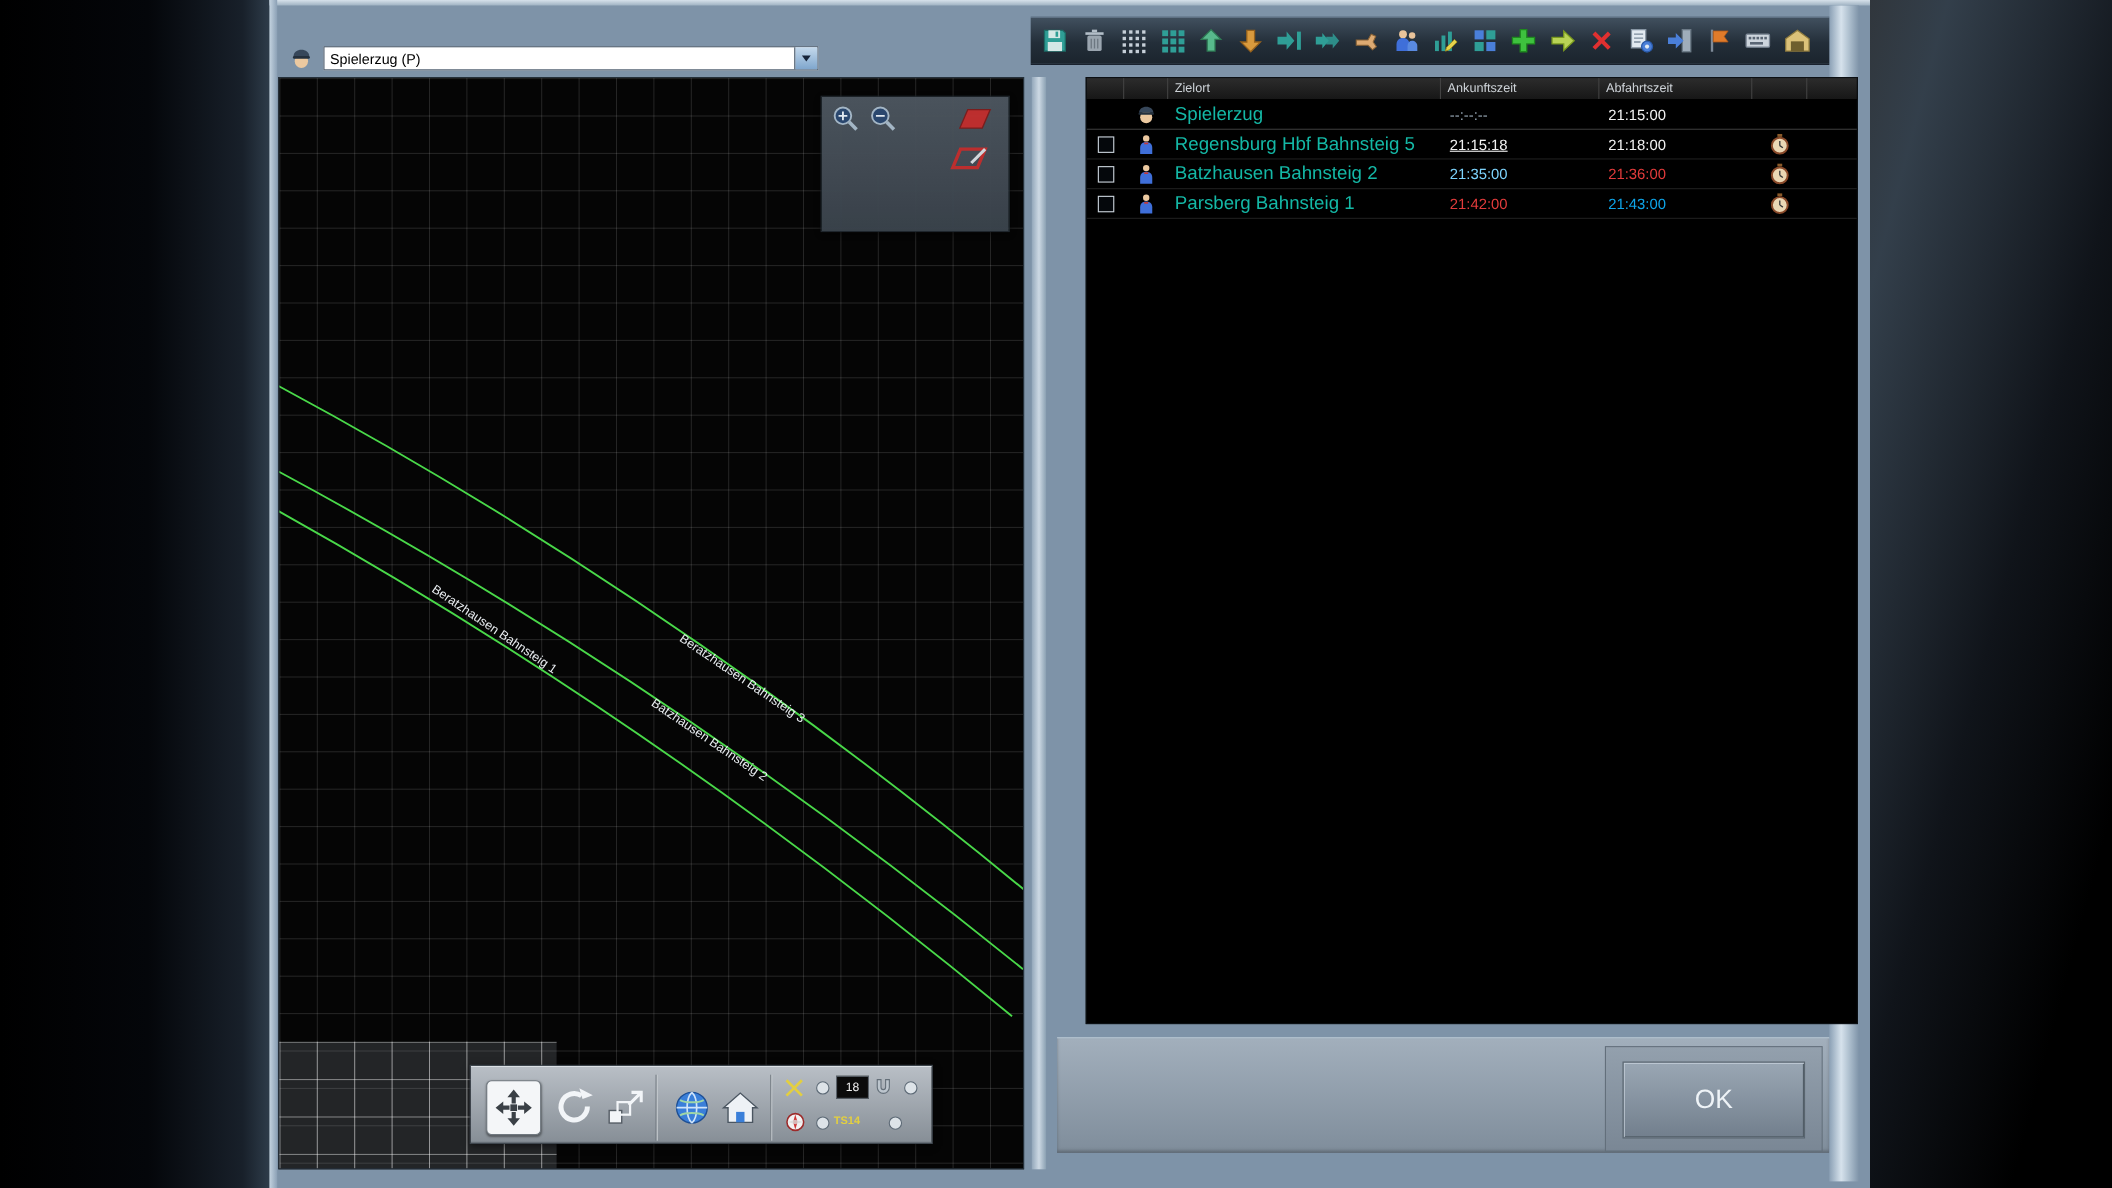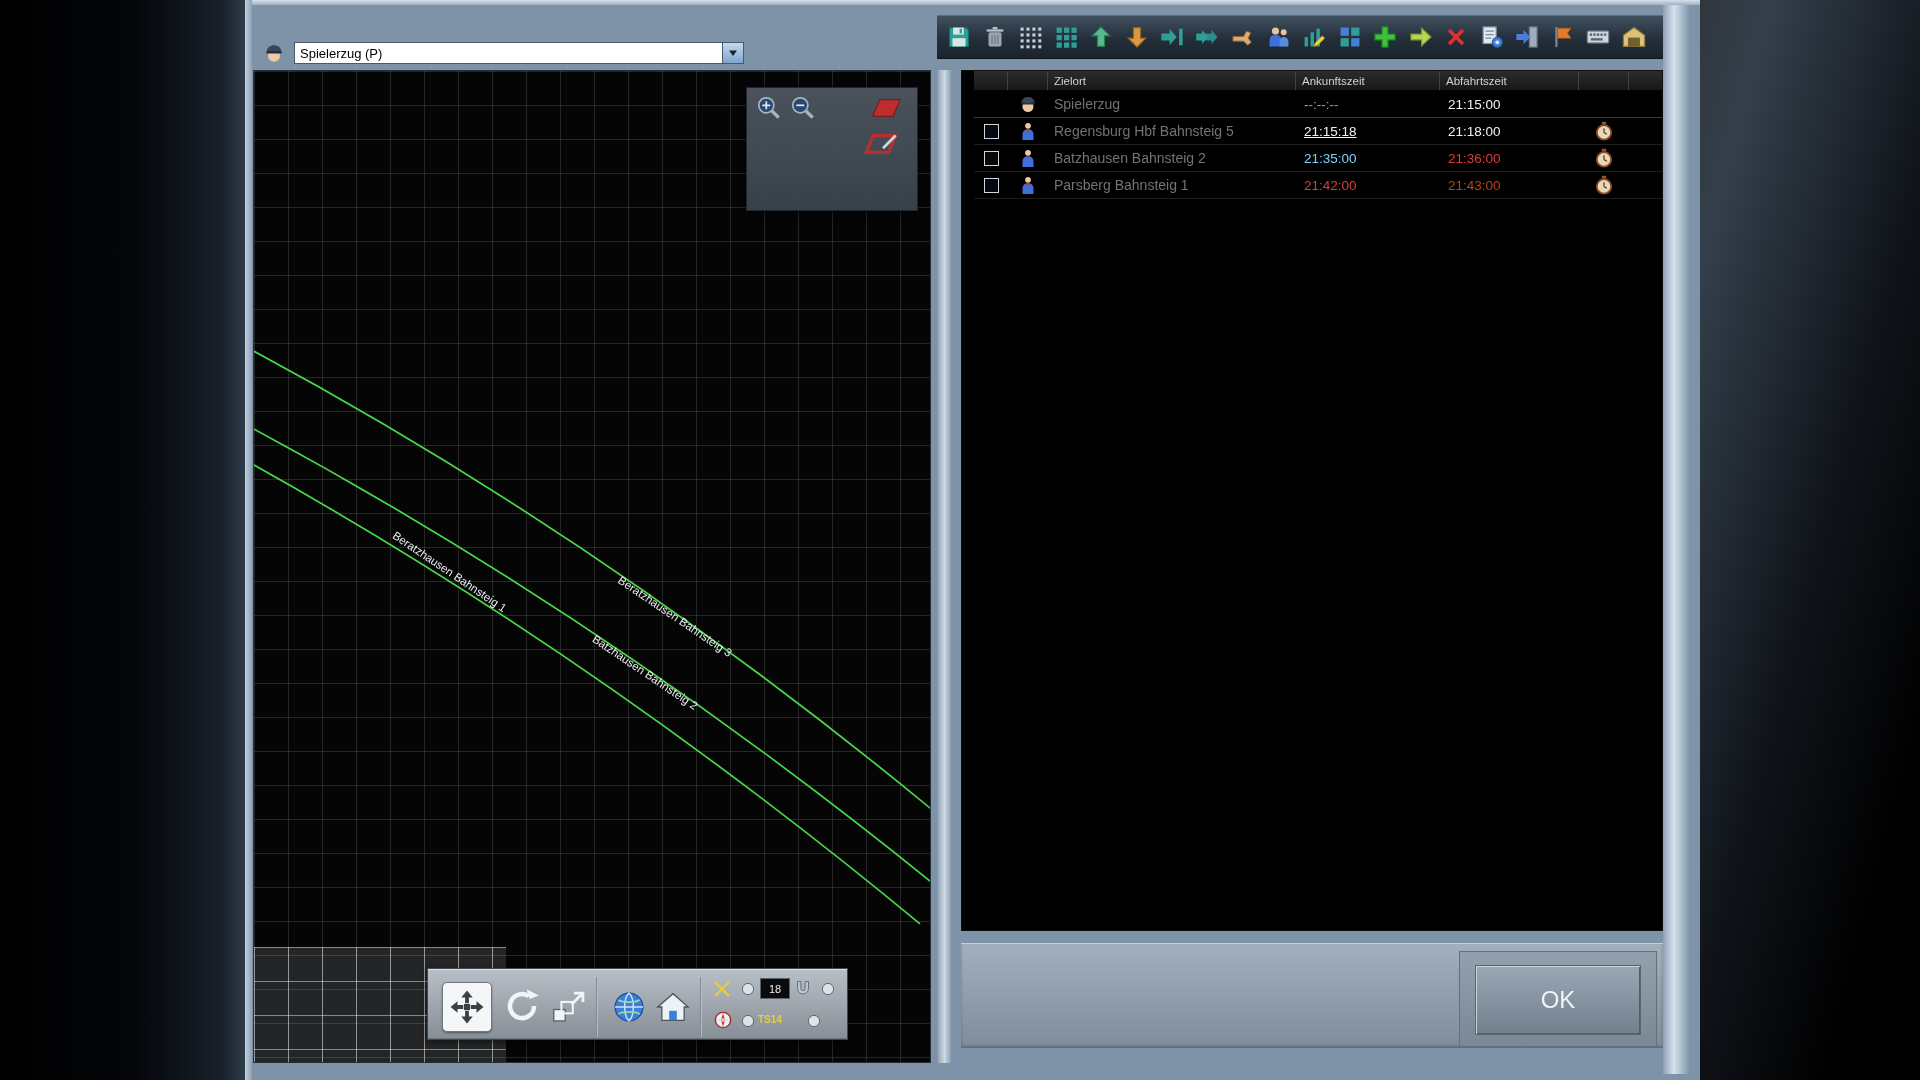--- a/index.html
+++ b/index.html
@@ -72,34 +72,34 @@
   #ts14{position:absolute;left:330px;top:42px;width:40px;height:16px;color:#e3cf3f;font-size:10px;font-weight:bold;display:flex;align-items:center;}
 
   
   #tt-toolbar{left:937px;top:15px;width:726px;height:44px;
     background:linear-gradient(#41505f,#232e39 55%,#1b242d);
     border-top:1px solid #5b6e80;border-bottom:1px solid #0f1620;
     display:flex;align-items:center;padding:0 8px;box-sizing:border-box;gap:7.5px;}
   .tb-icon{width:28px;height:28px;flex:0 0 auto;display:flex;align-items:center;justify-content:center;}
   .tb-icon svg{width:26px;height:26px;}
 
-  #tt-table{left:961px;top:70px;width:702px;height:861px;background:#000;border:1px solid #0b0f13;box-sizing:border-box;padding-left:12px;}
+  #tt-table{left:987px;top:70px;width:702px;height:861px;background:#000;border:1px solid #0b0f13;box-sizing:border-box;}
   #tt-head{display:grid;grid-template-columns:34px 40px 248px 144px 139px 50px 45px;height:19px;
     background:linear-gradient(#2c2c2c,#171717);border-bottom:1px solid #000;}
   .hcell{border-right:1px solid #424242;color:#cdd2d7;font-size:11.5px;display:flex;align-items:center;padding-left:6px;box-sizing:border-box;height:100%;}
   .hcell.last{border-right:none;}
   .tt-row{display:grid;grid-template-columns:34px 40px 248px 144px 139px 50px 45px;height:26px;align-items:center;border-bottom:1px solid #1e1e1e;}
   .tt-row.first{border-bottom:1px solid #3a3a3a;}
   .c{display:flex;align-items:center;height:100%;box-sizing:border-box;}
   .c-check{justify-content:center;}
   .checkbox{width:15px;height:15px;border:1px solid #cdd5dd;background:#05080c;box-sizing:border-box;}
   .c-icon{justify-content:center;}
   .icon20{width:20px;height:20px;display:inline-flex;}
   .icon20 svg{width:100%;height:100%;}
-  .c-name{padding-left:6px;color:#737373;font-size:14px;}
+  .c-name{padding-left:6px;color:#14b8a6;font-size:17px;}
   .c-time{padding-left:8px;font-size:13.5px;}
   .c-clock{justify-content:center;}
 
   #tt-gray{left:961px;top:943px;width:702px;height:104px;
     background:linear-gradient(#a2afbc,#7f8d9b);border-top:1px solid #c2cfda;
     box-shadow:inset 0 -2px 3px rgba(0,0,0,0.25);}
   #ok-plate{left:1459px;top:951px;width:198px;height:96px;background:linear-gradient(#93a0ad,#7a8795);border:1px solid #636f7b;box-sizing:border-box;}
   #ok-btn{left:1475px;top:965px;width:166px;height:70px;
     background:linear-gradient(#9aa7b4,#727f8d);border:1px solid #59656f;box-sizing:border-box;
     box-shadow:inset 1px 1px 0 #c6d1db, inset -1px -1px 0 #515d67;
@@ -518,21 +518,21 @@
             </svg>
           </span>
         </div>
         <div class="c c-name">
           <span>Parsberg Bahnsteig 1</span>
         </div>
         <div class="c c-time">
           <span style="color: rgb(226, 59, 59);">21:42:00</span>
         </div>
         <div class="c c-time">
-          <span style="color: #c2410c;">21:43:00</span>
+          <span style="color: #0ea5e9;">21:43:00</span>
         </div>
         <div class="c c-clock">
           <span class="icon20">
             <svg viewBox="0 0 20 20">
               <rect x="7.8" y="0.8" width="4.4" height="2.6" fill="#8a5a2a"></rect>
               <circle cx="10" cy="11.4" r="7.2" fill="#ead7b4" stroke="#8a4a2a" stroke-width="1.8"></circle>
               <path d="M10 11.4V7.2M10 11.4l2.8 1.9" stroke="#3a3a3a" stroke-width="1.2" fill="none"></path>
             </svg>
           </span>
         </div>

